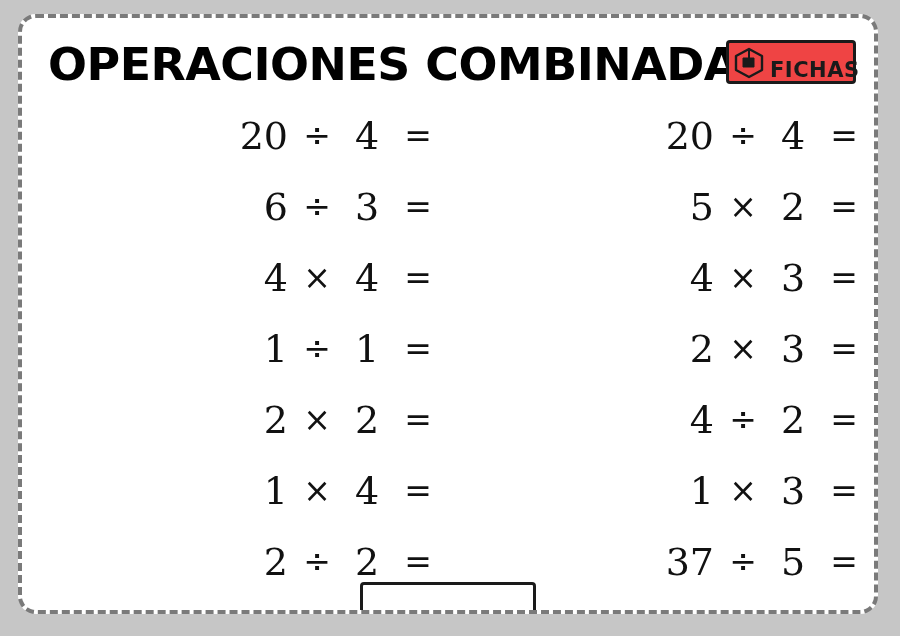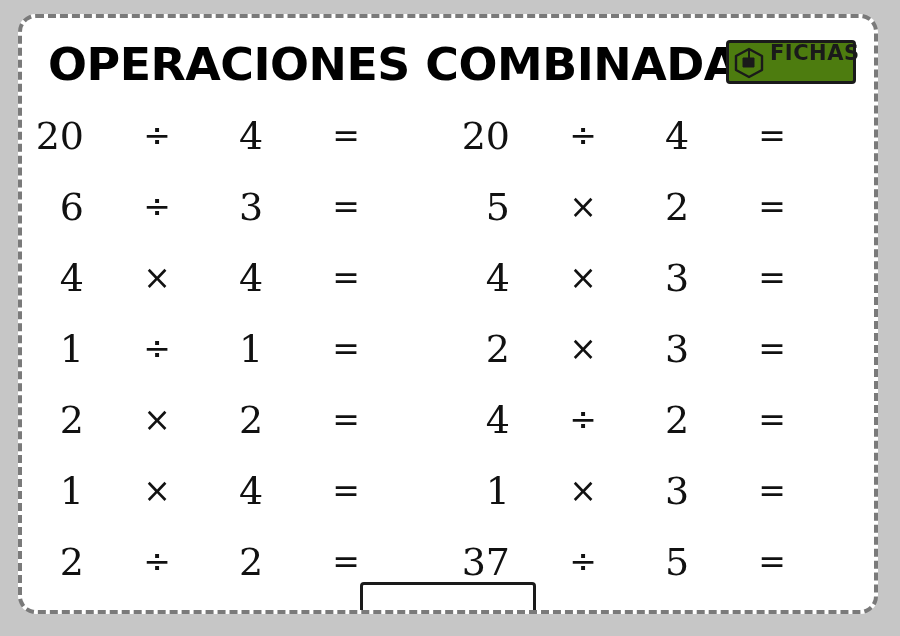--- a/index.html
+++ b/index.html
@@ -59,22 +59,22 @@
   .logo {
     position: absolute;
     right: 18px;
     top: 22px;
     width: 130px;
     height: 44px;
     border: 3px solid #1a1a1a;
     border-radius: 4px;
     box-sizing: border-box;
     display: flex;
-    align-items: flex-start;
-    background: #4d7c0f;
+    align-items: flex-end;
+    background: #ef4444;
   }
 
   .logo-cube {
     width: 40px;
     height: 100%;
     display: flex;
     align-items: center;
     justify-content: center;
     flex: 0 0 auto;
   }
@@ -101,25 +101,24 @@
   .col {
     width: 50%;
     display: flex;
     flex-direction: column;
   }
 
   .eq-row {
     height: 71px;
     display: flex;
     align-items: center;
-    justify-content: flex-start;
+    justify-content: flex-end;
     font-family: "DejaVu Serif", serif;
     font-size: 38px;
     color: #111111;
-    gap: 44px;
   }
 
   .eq-operand {
     width: 62px;
     text-align: right;
   }
 
   .eq-op {
     width: 58px;
     text-align: center;

